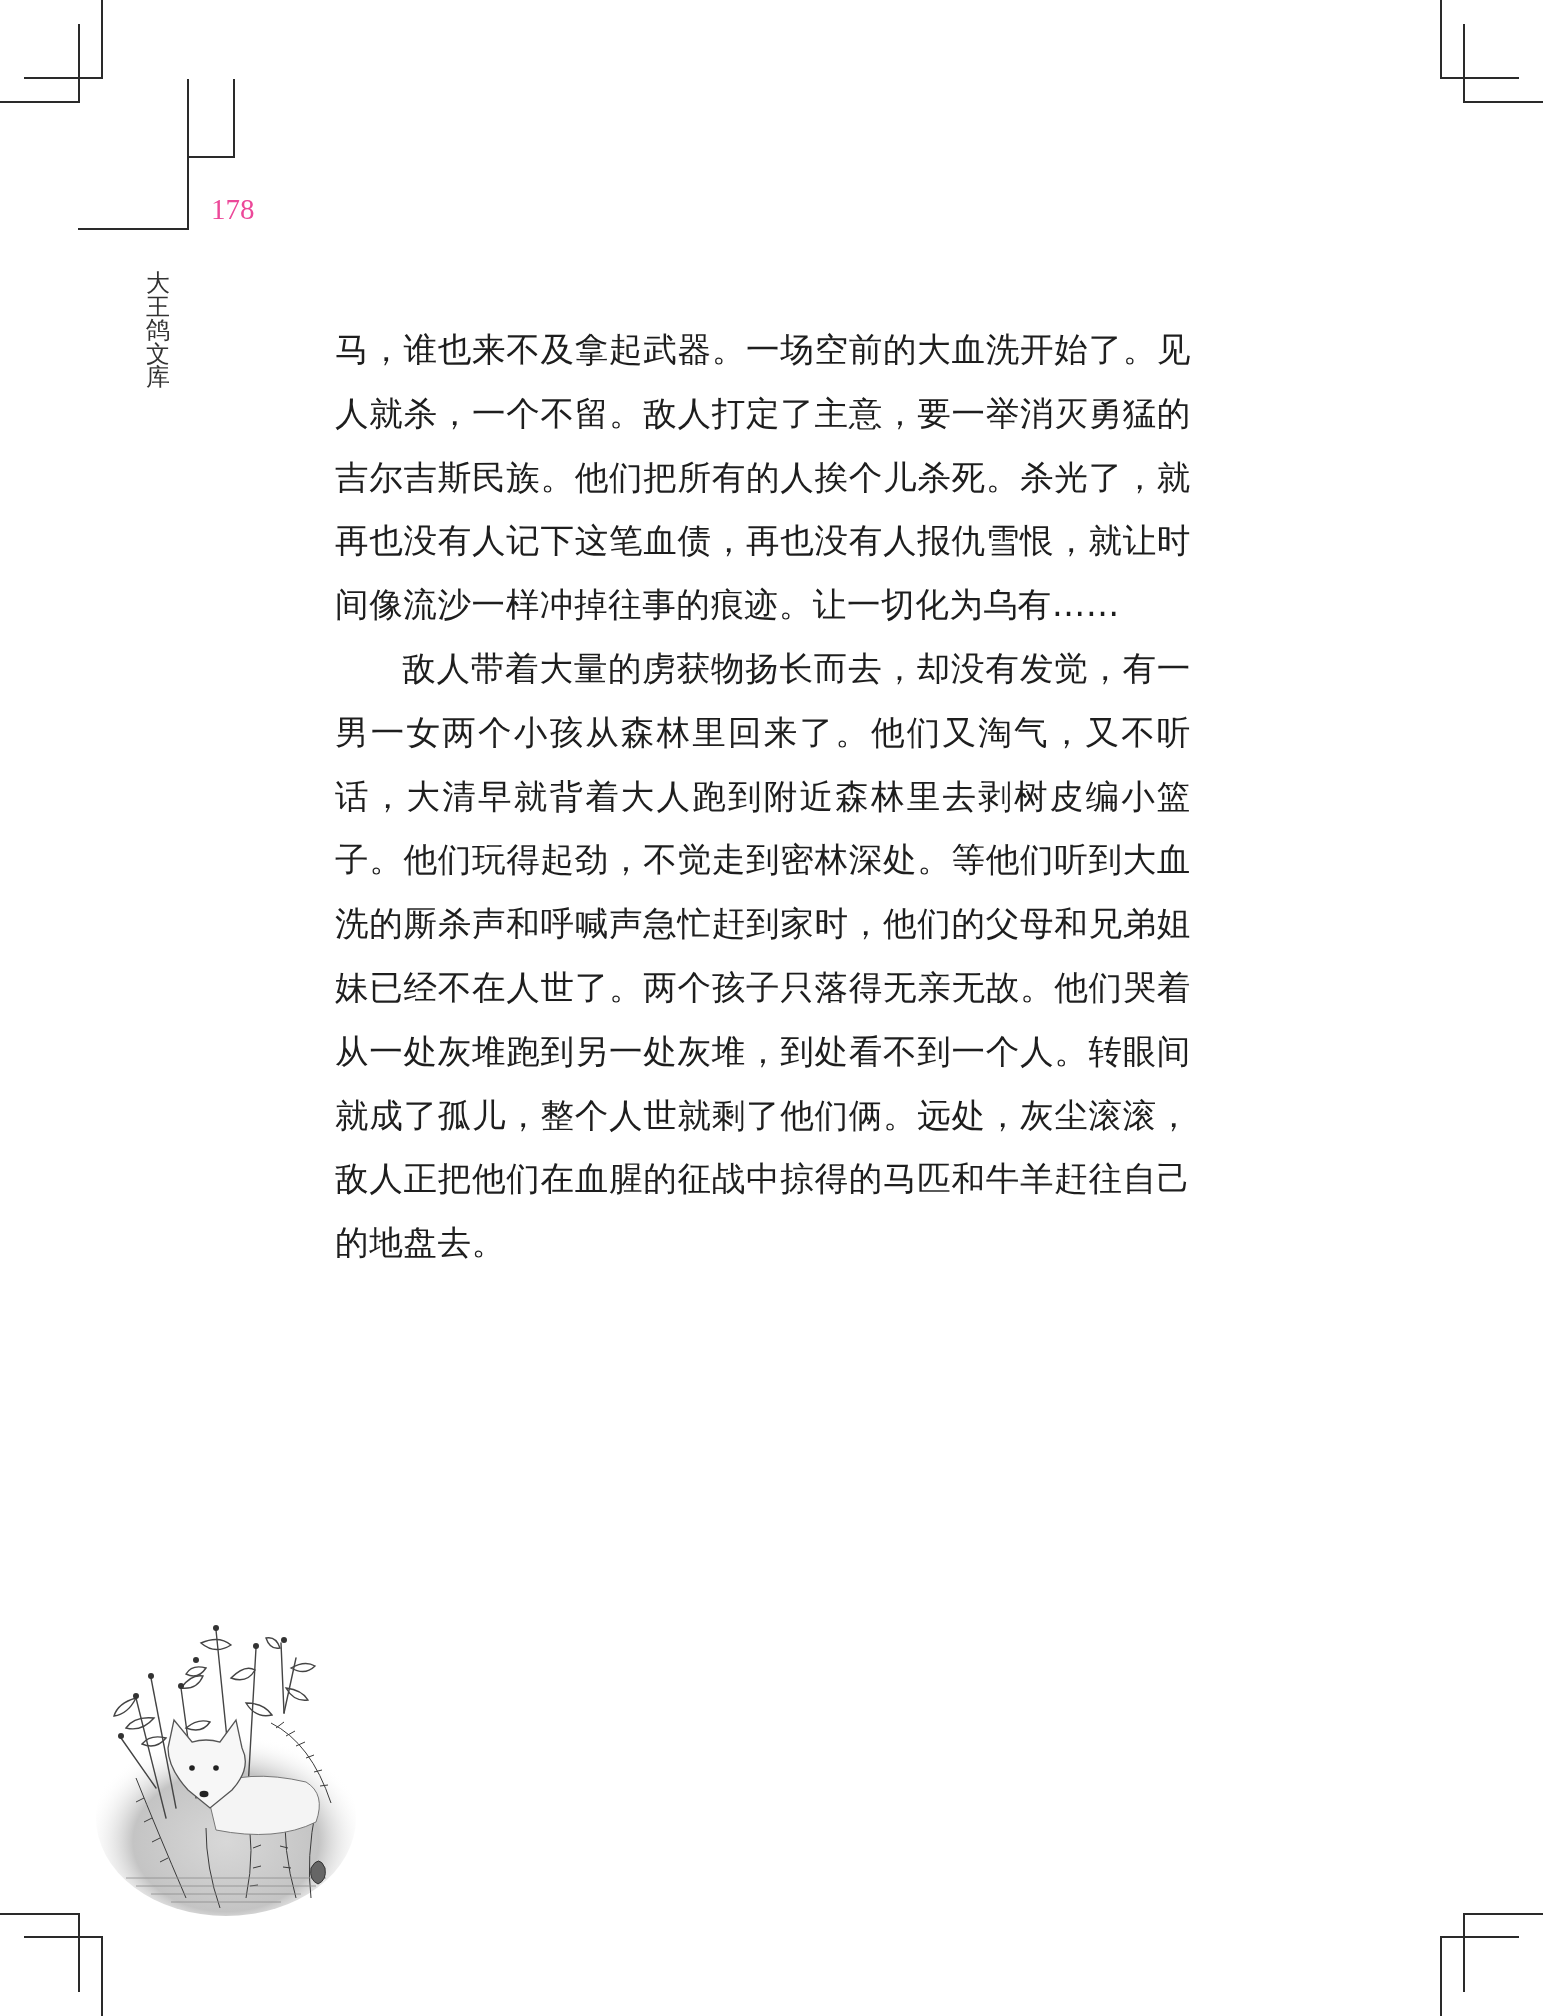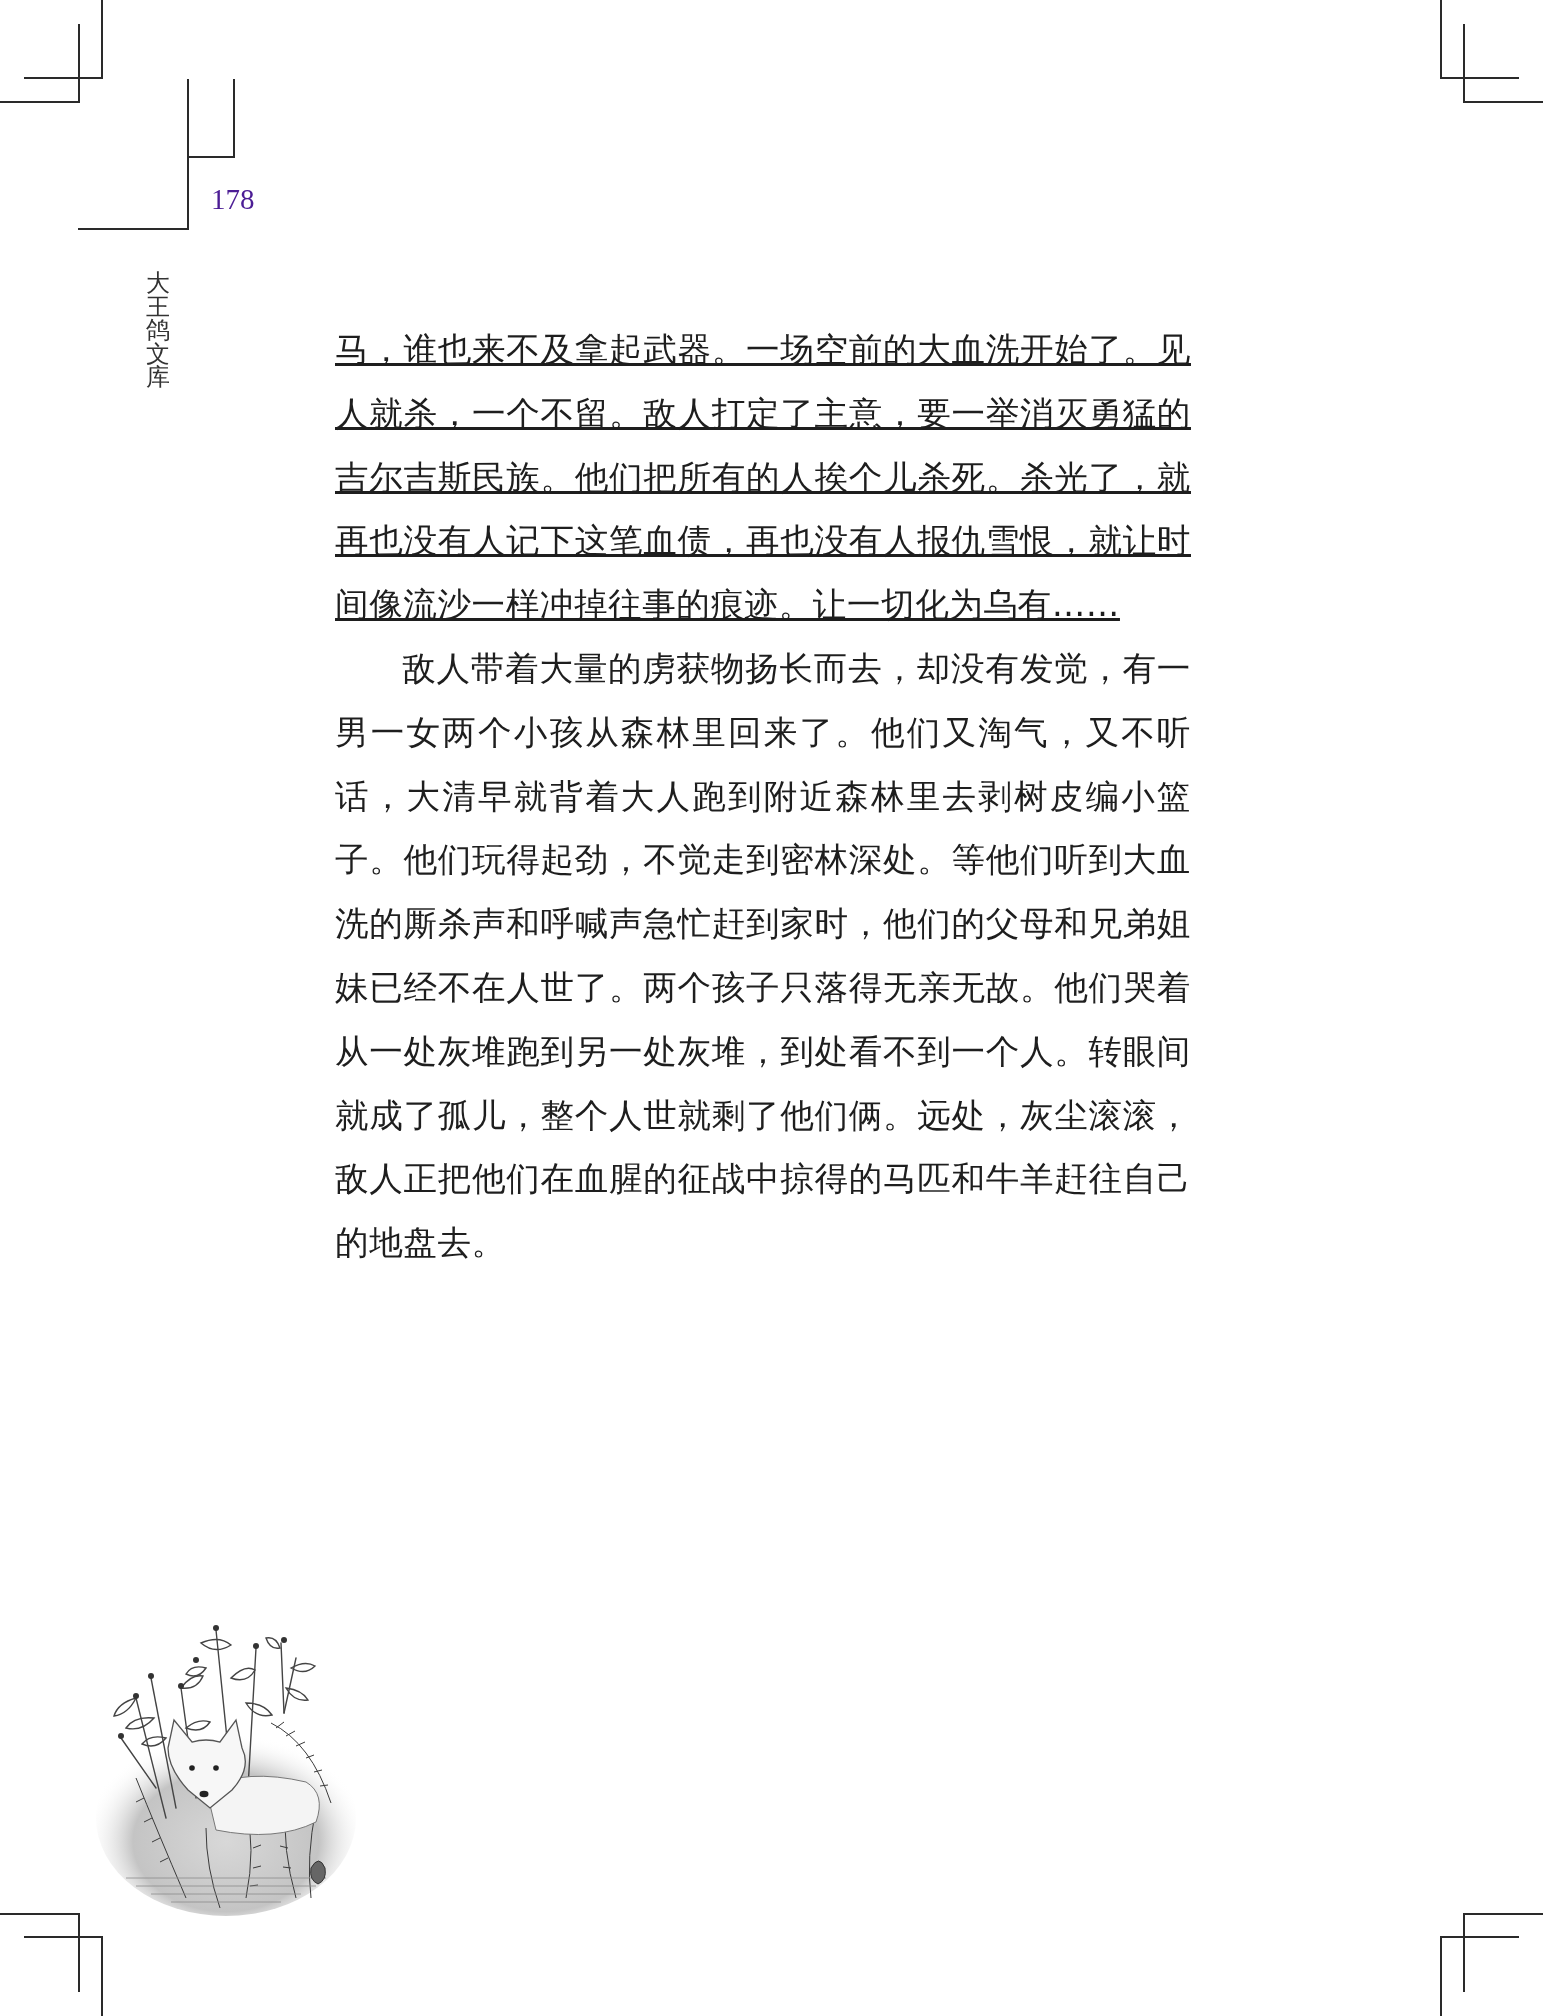--- a/index.html
+++ b/index.html
@@ -5,36 +5,36 @@
     html, body { margin: 0; padding: 0; }
     body {
       width: 1543px; height: 2016px; position: relative; overflow: hidden;
       background: #ffffff; color: #222222;
       font-family: "DejaVu Sans", "Liberation Sans", sans-serif;
     }
     .mark { position: absolute; background: #2a2a2a; }
     .h { height: 2px; }
     .v { width: 2px; }
     .page-number {
-      position: absolute; left: 211px; top: 182px;
+      position: absolute; left: 211px; top: 192px;
       font-family: "Liberation Serif", "DejaVu Serif", serif;
-      font-size: 29px; color: #4c1d95; letter-spacing: 0px; line-height: 34px;
+      font-size: 29px; color: #ec4899; letter-spacing: 0px; line-height: 34px;
     }
     .series-title {
       position: absolute; left: 146px; top: 272px; width: 24px;
       font-size: 24px; line-height: 23.5px; color: #333; text-align: center;
       word-break: break-all;
     }
     .body-text {
       position: absolute; left: 335px; top: 318px; width: 856px;
       font-size: 33.6px; line-height: 63.8px; color: #1e1e1e;
       text-align: justify; letter-spacing: 0.55px;
     }
     .body-text p { margin: 0; text-indent: 2em; }
-    .body-text p.cont { text-indent: 0; text-decoration: underline; }
+    .body-text p.cont { text-indent: 0; }
     .illustration { position: absolute; left: 96px; top: 1618px; width: 264px; height: 300px; }
   </style>
 </head>
 <body>
 
 <div class="mark v" style="left:101px;top:0;height:79px;"></div>
 <div class="mark h" style="left:24px;top:77px;width:79px;"></div>
 <div class="mark v" style="left:78px;top:24px;height:79px;"></div>
 <div class="mark h" style="left:0;top:101px;width:80px;"></div>
 

